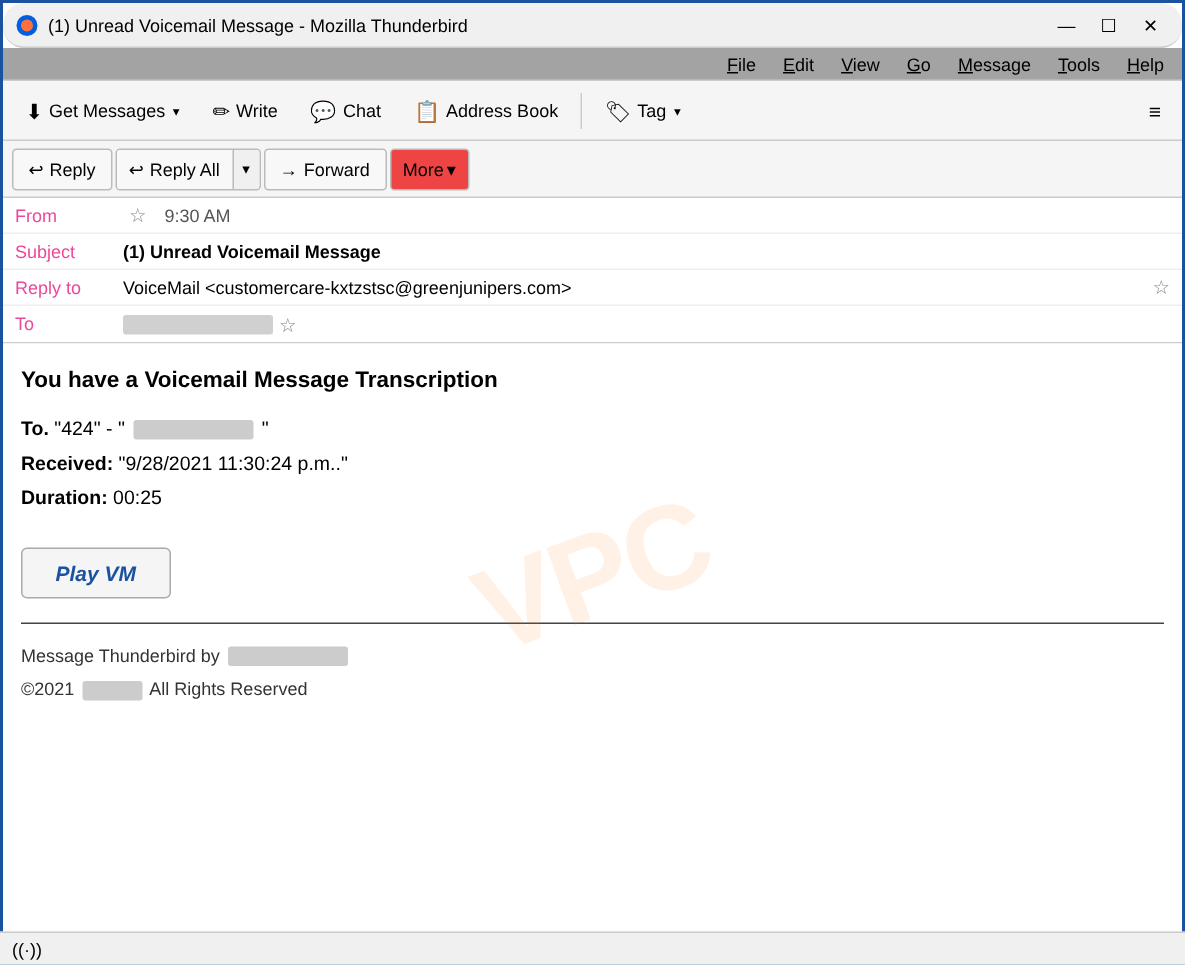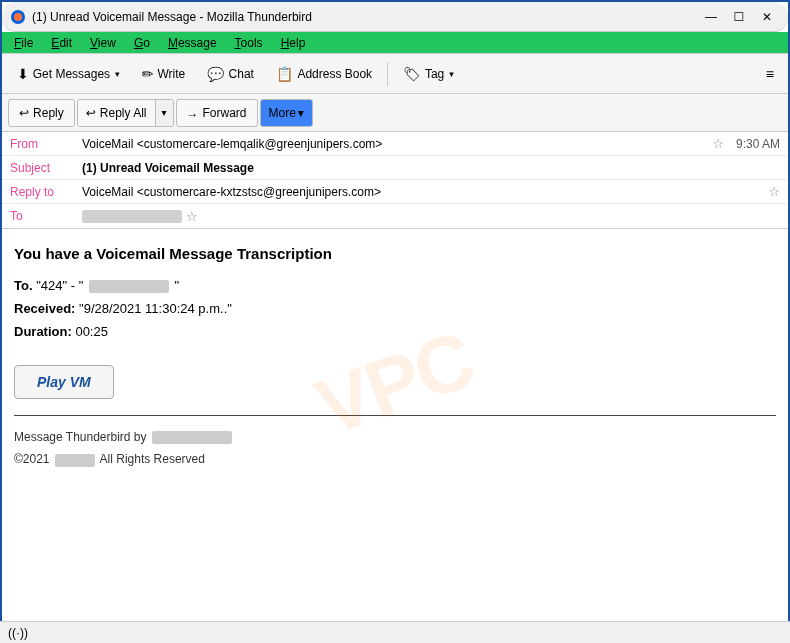--- a/index.html
+++ b/index.html
@@ -45,27 +45,28 @@
       cursor: pointer;
       font-size: 12px;
       display: flex;
       align-items: center;
       justify-content: center;
       color: #000;
     }
 
     
     .menu-bar {
-      background: #22c55e;
+      background: #a3a3a3;
       height: 22px;
       display: flex;
       align-items: center;
       padding: 0 4px;
       gap: 2px;
       border-bottom: 1px solid #ccc;
+      justify-content: flex-end;
     }
     .menu-item {
       padding: 2px 8px;
       font-size: 12px;
       cursor: pointer;
       color: #000;
       border-radius: 2px;
     }
     .menu-item .underline { text-decoration: underline; }
 
@@ -163,21 +164,21 @@
       font-size: 12px;
       color: #000;
       height: 28px;
     }
     .more-btn {
       display: flex;
       align-items: center;
       gap: 2px;
       padding: 4px 8px;
       border: 1px solid #bbb;
-      background: #3b82f6;
+      background: #ef4444;
       border-radius: 3px;
       cursor: pointer;
       font-size: 12px;
       height: 28px;
       justify-content: space-between;
     }
     .hamburger-btn {
       margin-left: auto;
       padding: 4px 8px;
       border: none;
@@ -399,21 +400,20 @@
   </button>
   <button class="more-btn">
     <span>More</span>
     <span>▾</span>
   </button>
 </div>
 
 <div class="email-header">
   <div class="header-row">
     <span class="header-label">From</span>
-    <span class="header-value">VoiceMail &lt;customercare-lemqalik@greenjunipers.com&gt;</span>
     <span class="star-icon">☆</span>
     <span class="header-time" style="margin-left:12px;">9:30 AM</span>
   </div>
   <div class="header-row">
     <span class="header-label">Subject</span>
     <span class="header-value bold">(1) Unread Voicemail Message</span>
   </div>
   <div class="header-row">
     <span class="header-label">Reply to</span>
     <span class="header-value">VoiceMail &lt;customercare-kxtzstsc@greenjunipers.com&gt;</span>

